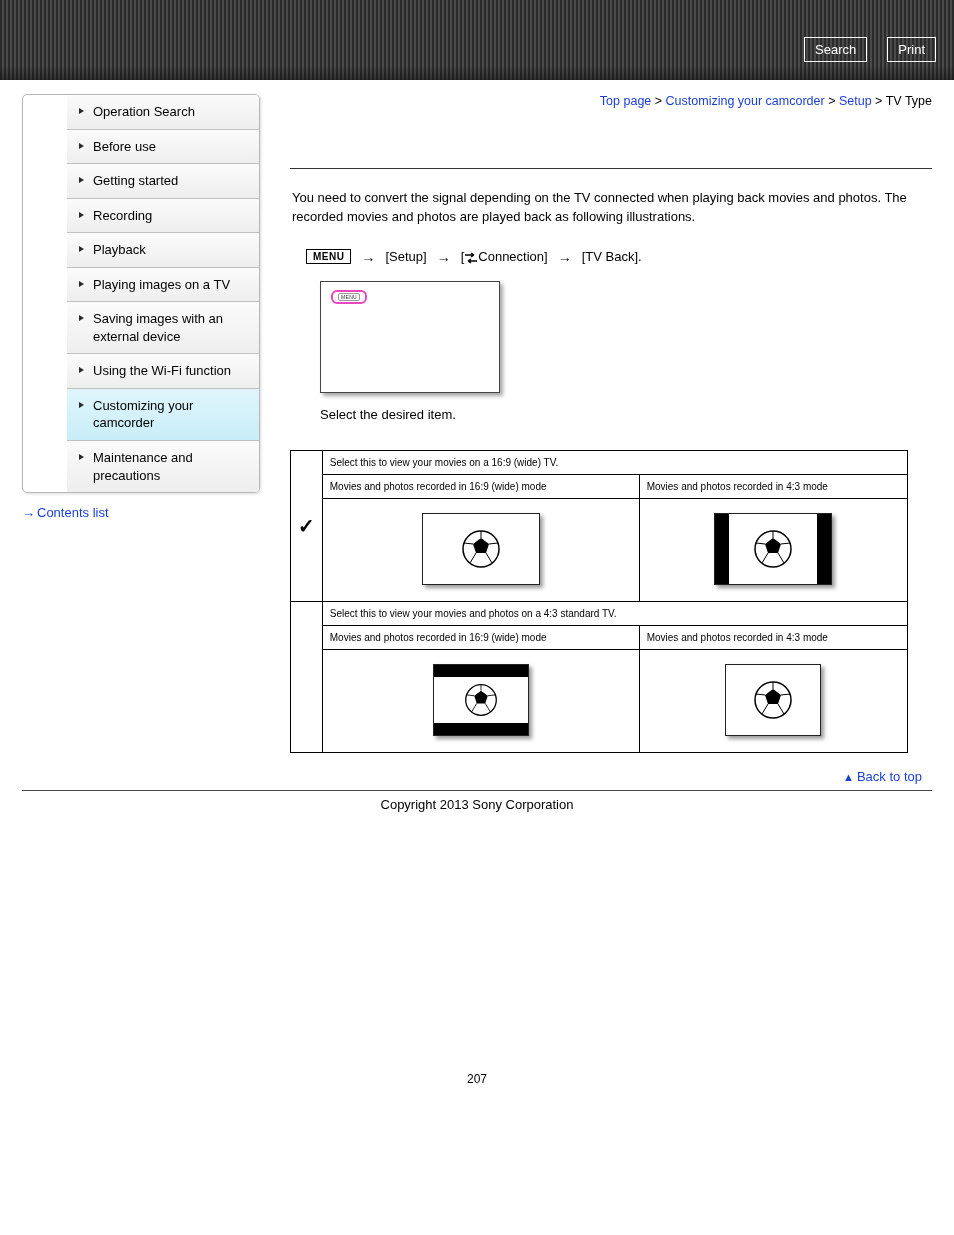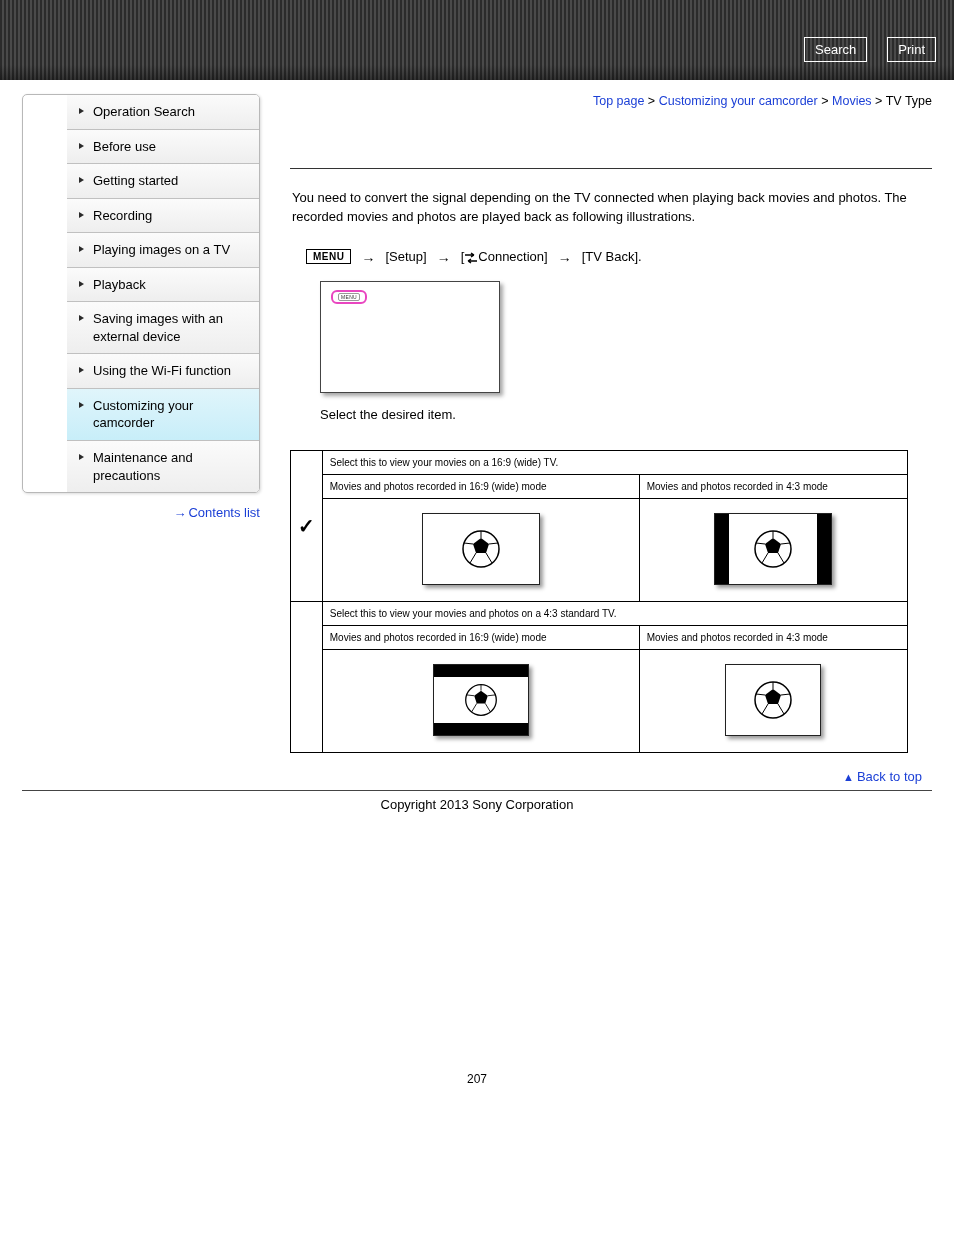--- a/index.html
+++ b/index.html
@@ -16,21 +16,21 @@
   }
   .hdr-btns { position: absolute; right: 18px; bottom: 18px; display: flex; gap: 20px; }
   .hdr-btn { color: #fff; border: 1px solid #fff; padding: 4px 10px; font-size: 13px; cursor: pointer; }
   .container { display: flex; padding: 14px 22px 0 22px; gap: 30px; }
   .sidebar { width: 238px; flex-shrink: 0; }
   .navlist { list-style: none; border: 1px solid #b8b8b8; border-radius: 5px; overflow: hidden; box-shadow: 1px 1px 3px rgba(0,0,0,.15); padding-left: 44px;}
   .navlist li { border-bottom: 1px solid #c0c0c0; padding: 8px 10px 8px 26px; position: relative; background: linear-gradient(#fbfbfb, #eeeeee); cursor: pointer; font-size: 13px; line-height: 1.35; }
   .navlist li:last-child { border-bottom: none; }
   .navlist li::before { content: ""; position: absolute; left: 12px; top: 13px; border-left: 5px solid #2a2a2a; border-top: 3px solid transparent; border-bottom: 3px solid transparent; }
   .navlist li.active { background: linear-gradient(#e0f5fb, #c8eef9); }
-  .contents-link { text-align: right; margin-top: 12px; color: #1b3fd6; font-size: 13px; }
+  .contents-link { margin-top: 12px; color: #1b3fd6; font-size: 13px; }
   .contents-link .arrow-r { color:#1b3fd6; margin-right:2px;}
   .main { flex: 1; min-width: 0; }
   .breadcrumb { text-align: right; font-size: 12.5px; color: #000; margin-bottom: 60px; }
   .breadcrumb a { color: #1b3fd6; text-decoration: none; }
   .hr { border: none; border-top: 1px solid #333; margin: 6px 0 20px 0; }
   .intro { font-size: 13px; margin-bottom: 22px; line-height: 1.45; padding: 0 2px;}
   .pathline { display:flex; align-items:center; gap:10px; font-size:13px; margin-bottom:16px; padding-left:16px;}
   .menu-badge { border:1px solid #000; padding:1px 6px; font-size:10px; font-weight:bold; letter-spacing:.5px; font-family: Arial; }
   .arr { font-size:14px; }
   .conn-ico { display:inline-block; vertical-align:middle; }
@@ -67,39 +67,39 @@
   </div>
 </div>
 
 <div class="container">
   <aside class="sidebar">
     <ul class="navlist">
       <li>Operation Search</li>
       <li>Before use</li>
       <li>Getting started</li>
       <li>Recording</li>
+      <li>Playback</li>
       <li>Playing images on a TV</li>
-      <li>Playback</li>
       <li>Saving images with an external device</li>
       <li>Using the Wi-Fi function</li>
       <li class="active">Customizing your camcorder</li>
       <li>Maintenance and precautions</li>
     </ul>
     <div class="contents-link">
       <span class="arrow-r">→</span><span>Contents list</span>
     </div>
   </aside>
 
   <main class="main">
     <div class="breadcrumb">
       <a href="#">Top page</a>
       <span>&gt;</span>
       <a href="#">Customizing your camcorder</a>
       <span>&gt;</span>
-      <a href="#">Movies</a>
+      <a href="#">Setup</a>
       <span>&gt;</span>
       <span>TV Type</span>
     </div>
 
     <hr class="hr">
 
     <p class="intro">You need to convert the signal depending on the TV connected when playing back movies and photos. The recorded movies and photos are played back as following illustrations.</p>
 
     <div class="pathline">
       <span class="menu-badge">MENU</span>

